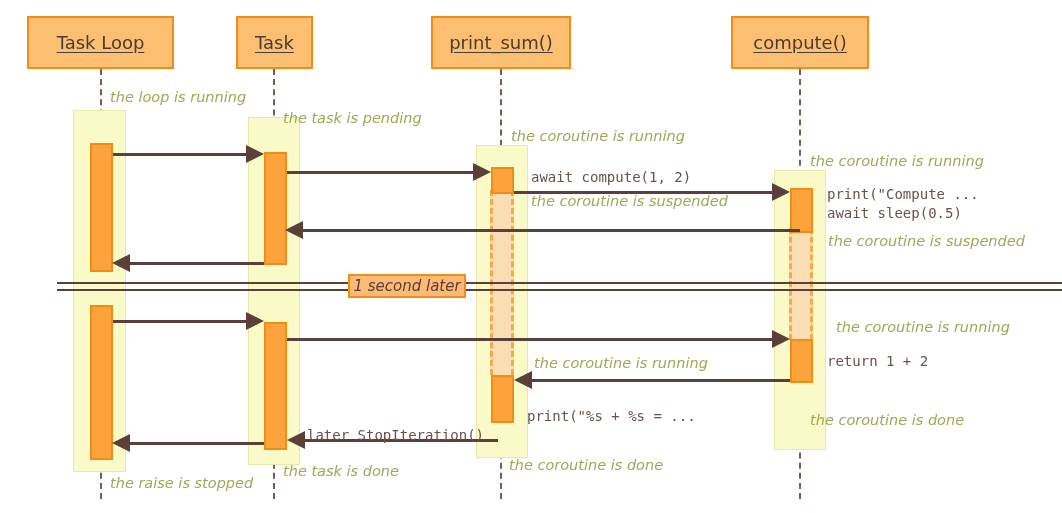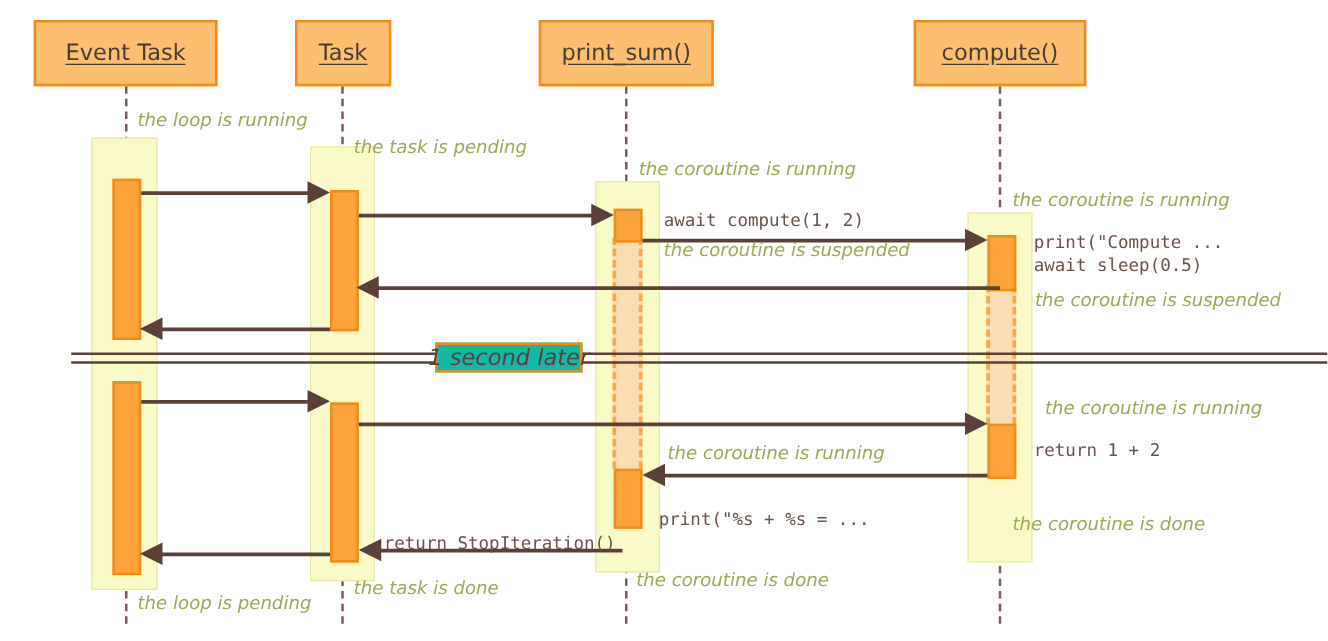--- a/index.html
+++ b/index.html
@@ -105,27 +105,27 @@
 
   
   .divline{
     position:absolute;
     height:0;
     border-top:2px solid #5A4038;
     left:57px;right:0;
   }
   .divbox{
     position:absolute;
-    background:#14b8a6;
+    background:#fdba74;
     border:2px solid #F28C18;
     box-sizing:border-box;
     display:flex;align-items:center;justify-content:center;
     font-family:"DejaVu Sans", sans-serif;
     font-style:italic;
-    font-size:18px;
+    font-size:15px;
     color:#5A4038;
     white-space:nowrap;
   }
 </style>
 </head>
 <body>
 
 <div id="canvas">
 
   <div class="lifeline" style="left:100px; top:69px;  height:430px;"></div>
@@ -177,45 +177,45 @@
   <div class="head right" style="left:246px; top:312px;"></div>
 
   <div class="msg" style="left:287px; top:338px; width:489px;"></div>
   <div class="head right" style="left:772px; top:330px;"></div>
 
   <div class="msg" style="left:529px; top:379px; width:261px;"></div>
   <div class="head left" style="left:514px; top:371px;"></div>
 
   <div class="msg" style="left:302px; top:439px; width:196px;"></div>
   <div class="head left" style="left:287px; top:431px;"></div>
-  <div class="code" style="left:307px; top:427px;">return StopIteration()</div>
+  <div class="code" style="left:307px; top:427px;">later StopIteration()</div>
 
   <div class="msg" style="left:128px; top:442px; width:136px;"></div>
   <div class="head left" style="left:112px; top:434px;"></div>
 
   <div class="code" style="left:827px; top:186px;">print("Compute ...</div>
   <div class="code" style="left:827px; top:205px;">await sleep(0.5)</div>
   <div class="code" style="left:827px; top:353px;">return 1 + 2</div>
   <div class="code" style="left:527px; top:408px;">print("%s + %s = ...</div>
 
   <div class="note" style="left:110px; top:90px;">the loop is running</div>
   <div class="note" style="left:283px; top:111px;">the task is pending</div>
   <div class="note" style="left:511px; top:129px;">the coroutine is running</div>
   <div class="note" style="left:810px; top:154px;">the coroutine is running</div>
   <div class="note" style="left:531px; top:194px;">the coroutine is suspended</div>
   <div class="note" style="left:828px; top:234px;">the coroutine is suspended</div>
   <div class="note" style="left:836px; top:320px;">the coroutine is running</div>
   <div class="note" style="left:534px; top:356px;">the coroutine is running</div>
   <div class="note" style="left:810px; top:413px;">the coroutine is done</div>
   <div class="note" style="left:509px; top:458px;">the coroutine is done</div>
   <div class="note" style="left:283px; top:464px;">the task is done</div>
-  <div class="note" style="left:110px; top:476px;">the loop is pending</div>
+  <div class="note" style="left:110px; top:476px;">the raise is stopped</div>
 
   <div class="participant" style="left:27px;  top:16px; width:147px; height:53px;">
-    <span class="plabel">Event Task</span>
+    <span class="plabel">Task Loop</span>
   </div>
   <div class="participant" style="left:236px; top:16px; width:77px; height:53px;">
     <span class="plabel">Task</span>
   </div>
   <div class="participant" style="left:431px; top:16px; width:140px; height:53px;text-align:center;">
     <span class="plabel">print_sum()</span>
   </div>
   <div class="participant" style="left:731px; top:16px; width:138px; height:53px;">
     <span class="plabel">compute()</span>
   </div>

